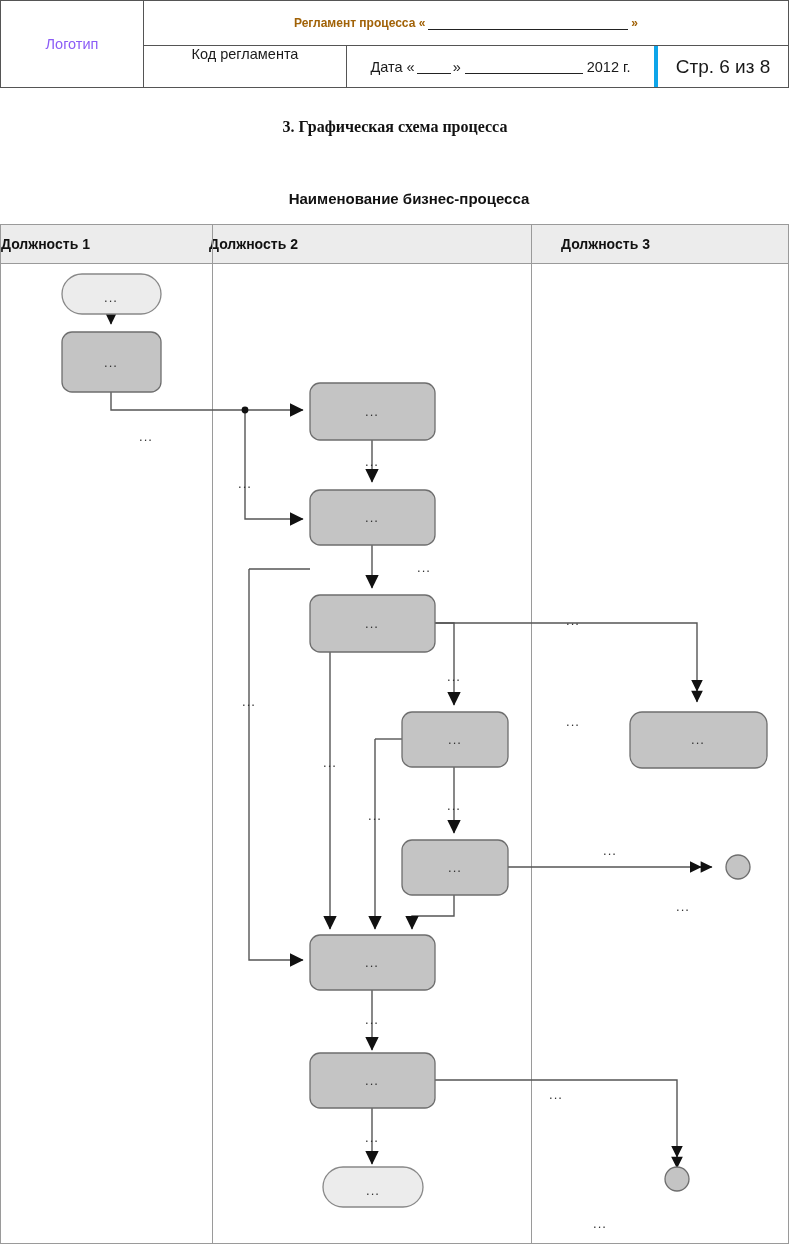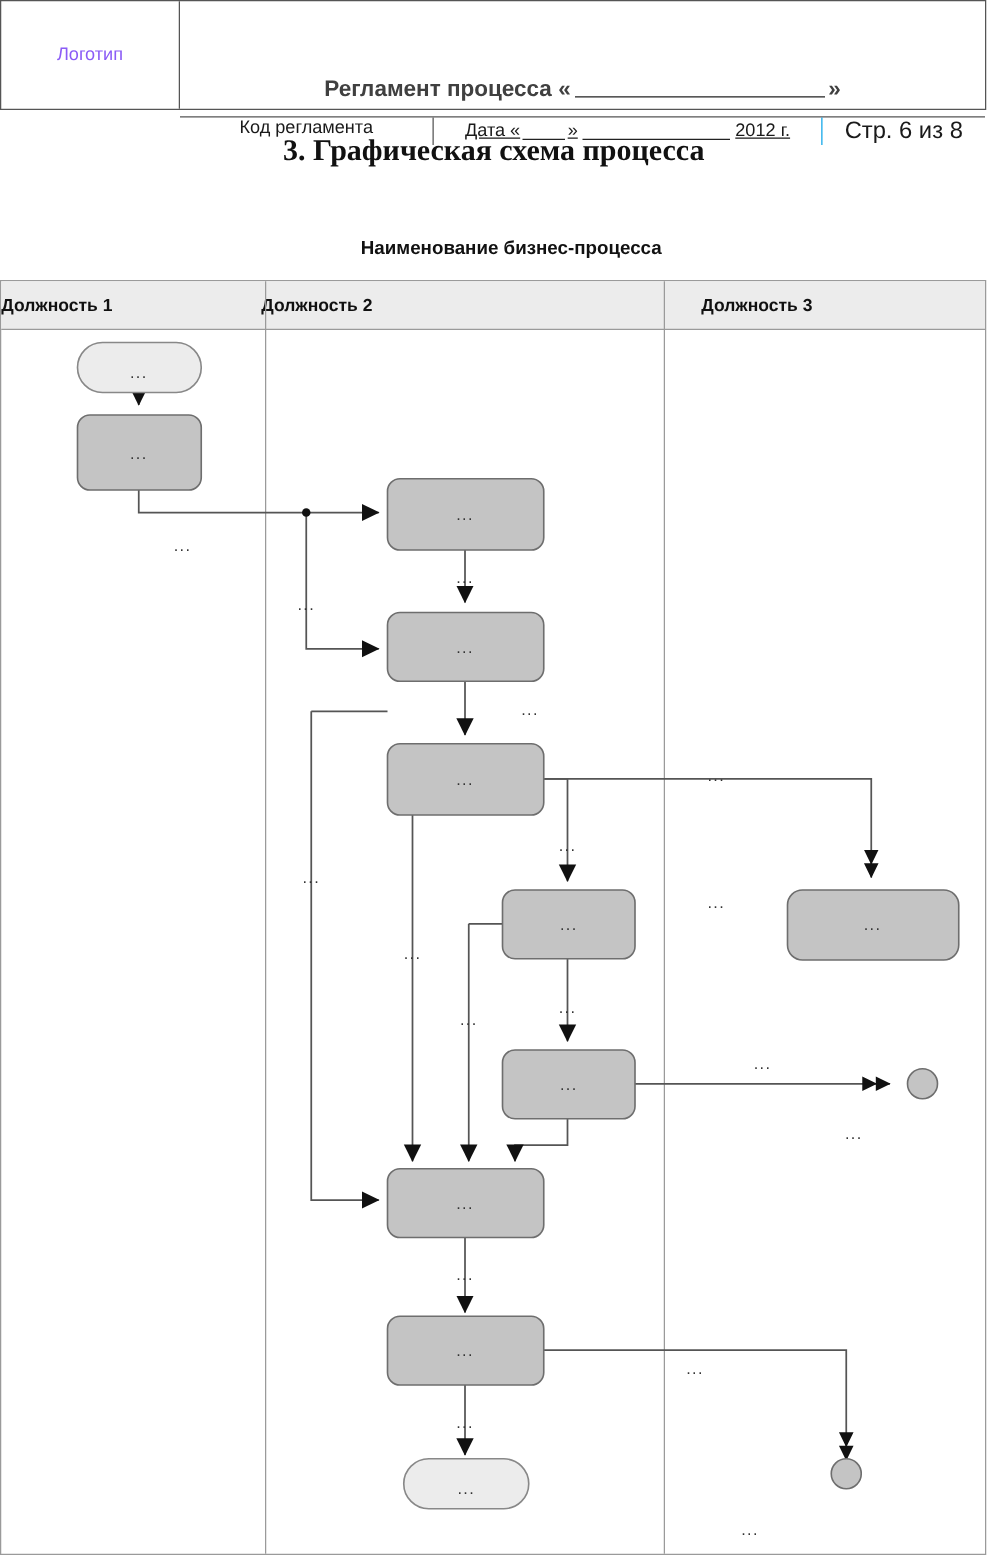--- a/index.html
+++ b/index.html
@@ -21,48 +21,47 @@
     width:142px; flex:0 0 142px;
     border-right:1px solid #555;
     display:flex; align-items:center; justify-content:center;
     font-size:14.5px; font-weight:400; color:#8b5cf6;
   }
   .hdr-right{flex:1; display:flex; flex-direction:column;}
   .hdr-row1{
     height:44px; flex:0 0 44px;
     border-bottom:1px solid #555;
     display:flex; align-items:center; justify-content:center;
-    font-size:18px; font-weight:bold; color:#404040;
+    font-size:12px; font-weight:bold; color:#a16207;
     white-space:nowrap;
-    margin-top:48px;
   }
   .hdr-row2{flex:1; display:flex;}
   .hdr-c1{
     width:202px; flex:0 0 202px; border-right:1px solid #555;
     display:flex; justify-content:center;
     font-size:14.5px;
   }
   .hdr-c2{
-    flex:1; border-right:1px solid #0ea5e9;
-    display:flex; align-items:center; justify-content:center;
-    font-size:14.5px; white-space:nowrap;text-decoration:underline;
+    flex:1; border-right:4px solid #0ea5e9;
+    display:flex; align-items:center; justify-content:center;
+    font-size:14.5px; white-space:nowrap;
   }
   .hdr-c3{
     width:130px; flex:0 0 130px;
     display:flex; align-items:center; justify-content:center;
     font-size:19px; white-space:nowrap;
   }
   .ul-long{display:inline-block;border-bottom:1px solid #222;width:200px;height:13px;margin:0 3px;}
   .ul-mid{display:inline-block;border-bottom:1px solid #222;width:118px;height:13px;margin:0 4px;}
   .ul-short{display:inline-block;border-bottom:1px solid #222;width:34px;height:13px;margin:0 2px;}
 
   
   .sec-title{
-    position:absolute; left:0; top:108px; width:790px; text-align:center;
-    font-family:"Liberation Serif", serif; font-weight:bold; font-size:24px; color:#111;
+    position:absolute; left:0; top:118px; width:790px; text-align:center;
+    font-family:"Liberation Serif", serif; font-weight:bold; font-size:16px; color:#111;
   }
   .bp-title{
     position:absolute; left:0; top:190px; width:790px; text-align:center;
     font-weight:bold; font-size:15px; color:#111;padding-left:14px;
   }
 
   
   .pool{
     position:absolute; left:0; top:224px; width:789px; height:1020px;
     box-sizing:border-box;

